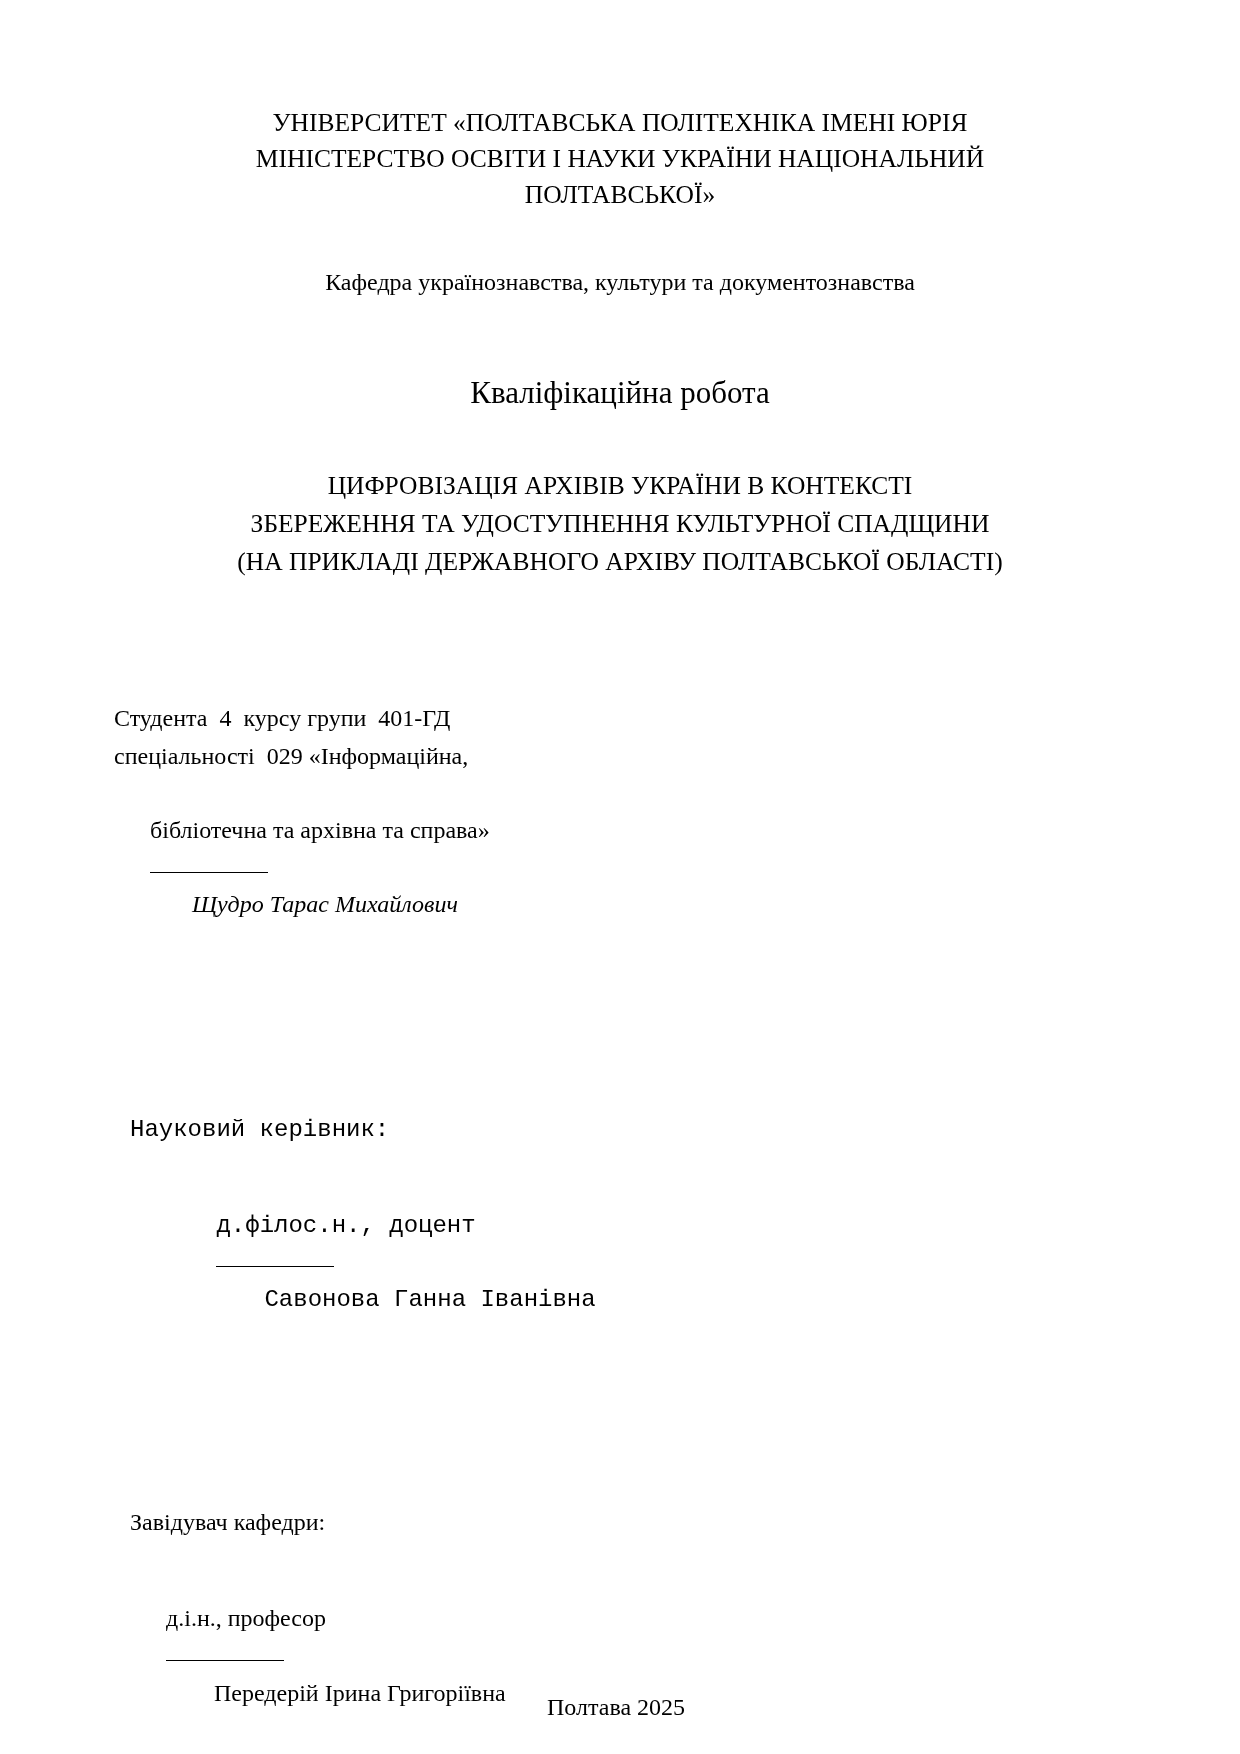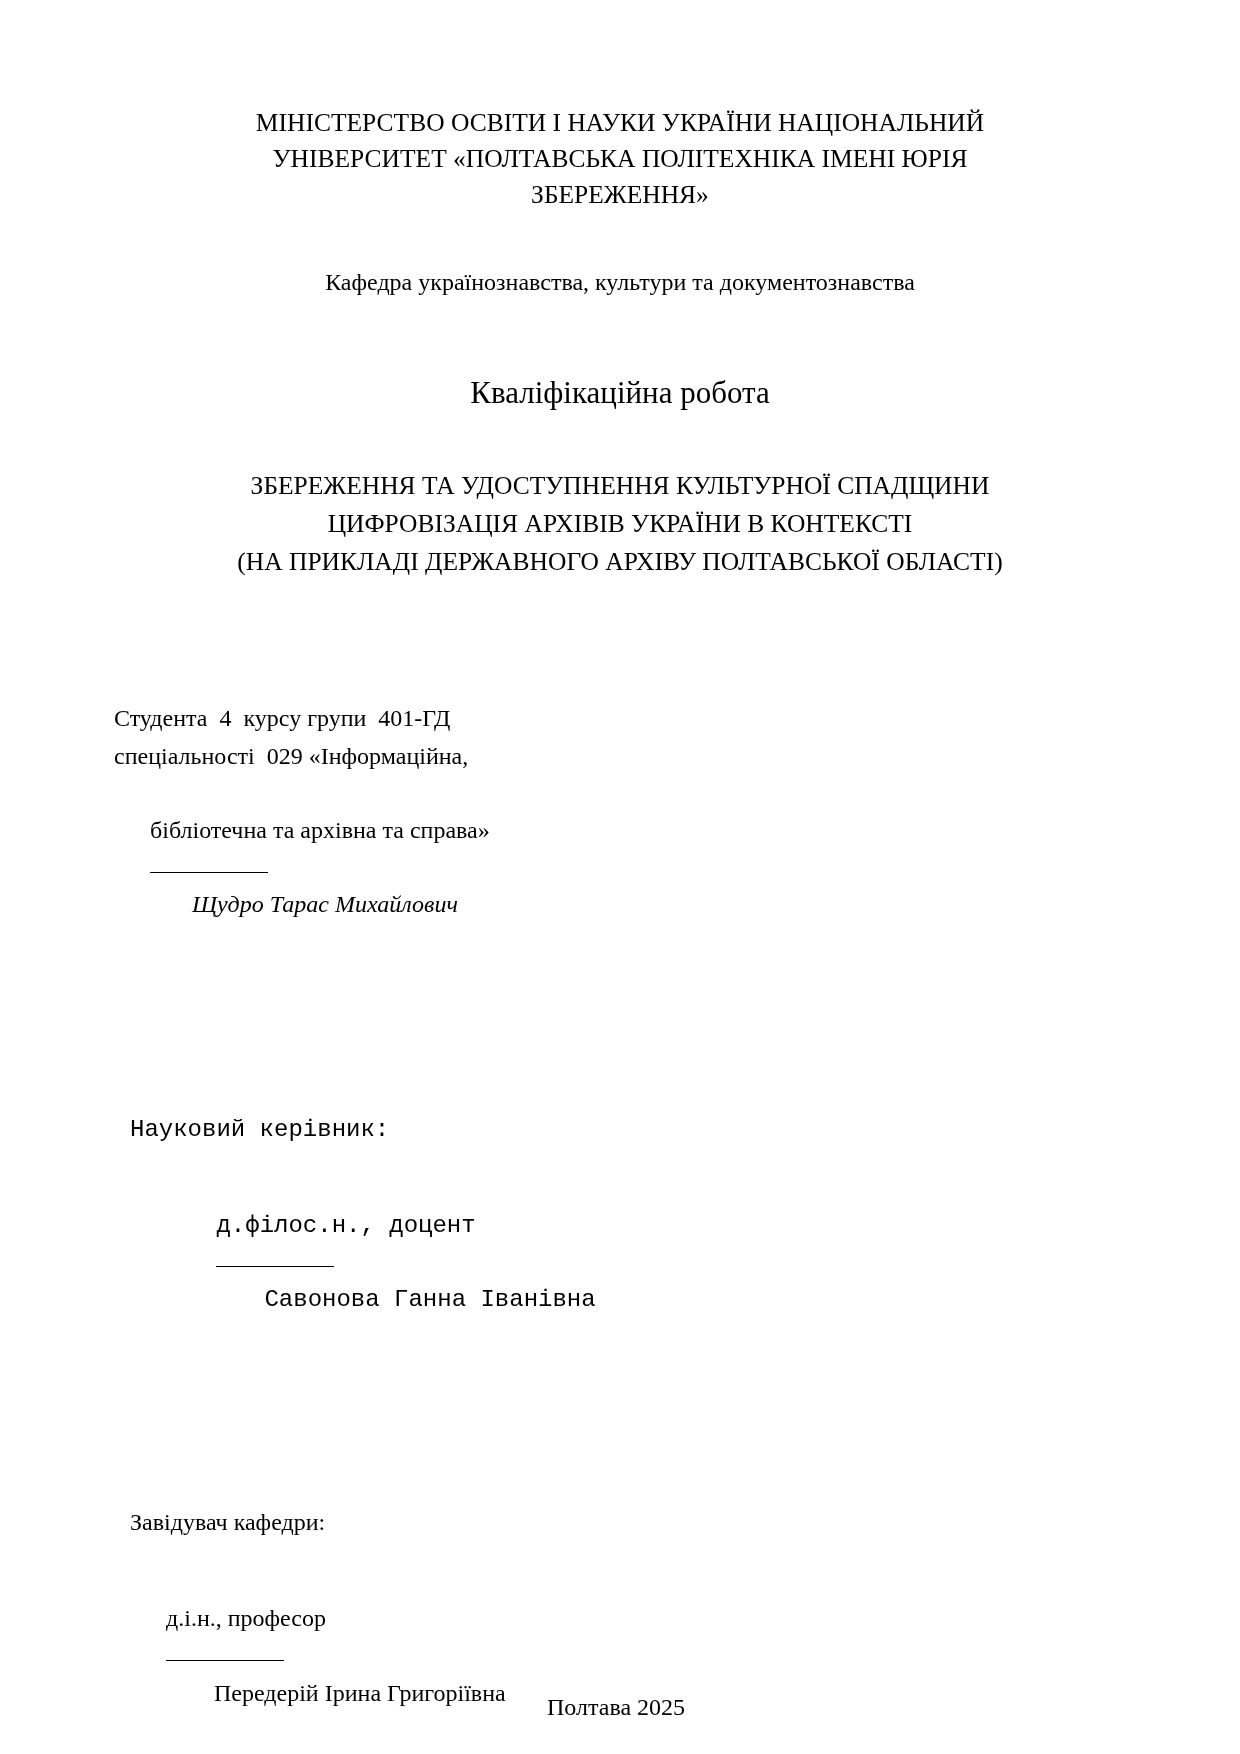--- a/index.html
+++ b/index.html
@@ -112,32 +112,32 @@
     text-align: center;
     font-size: 24px;
   }
 </style>
 </head>
 <body>
 
 <div class="page">
 
   <div class="header-block">
+    <span class="line">УНІВЕРСИТЕТ «ПОЛТАВСЬКА ПОЛІТЕХНІКА ІМЕНІ ЮРІЯ</span>
     <span class="line">МІНІСТЕРСТВО ОСВІТИ І НАУКИ УКРАЇНИ НАЦІОНАЛЬНИЙ</span>
-    <span class="line">УНІВЕРСИТЕТ «ПОЛТАВСЬКА ПОЛІТЕХНІКА ІМЕНІ ЮРІЯ</span>
-    <span class="line">ЗБЕРЕЖЕННЯ»</span>
+    <span class="line">ПОЛТАВСЬКОЇ»</span>
   </div>
 
   <div class="dept">Кафедра  українознавства, культури та документознавства</div>
 
   <div class="worktype">Кваліфікаційна робота</div>
 
   <div class="title-block">
+    <span class="line">ЦИФРОВІЗАЦІЯ АРХІВІВ УКРАЇНИ В КОНТЕКСТІ</span>
     <span class="line">ЗБЕРЕЖЕННЯ ТА УДОСТУПНЕННЯ КУЛЬТУРНОЇ СПАДЩИНИ</span>
-    <span class="line">ЦИФРОВІЗАЦІЯ АРХІВІВ УКРАЇНИ В КОНТЕКСТІ</span>
     <span class="line">(НА ПРИКЛАДІ ДЕРЖАВНОГО АРХІВУ ПОЛТАВСЬКОЇ ОБЛАСТІ)</span>
   </div>
 
   <div class="student-block">
     <span class="srow">Студента  4  курсу групи  401-ГД</span>
     <span class="srow">спеціальності  029 «Інформаційна,</span>
     <span class="srow">
       <span>бібліотечна та архівна та справа»</span>
       <span class="sig-line"></span>
       <span class="name-col">Щудро Тарас Михайлович</span>

